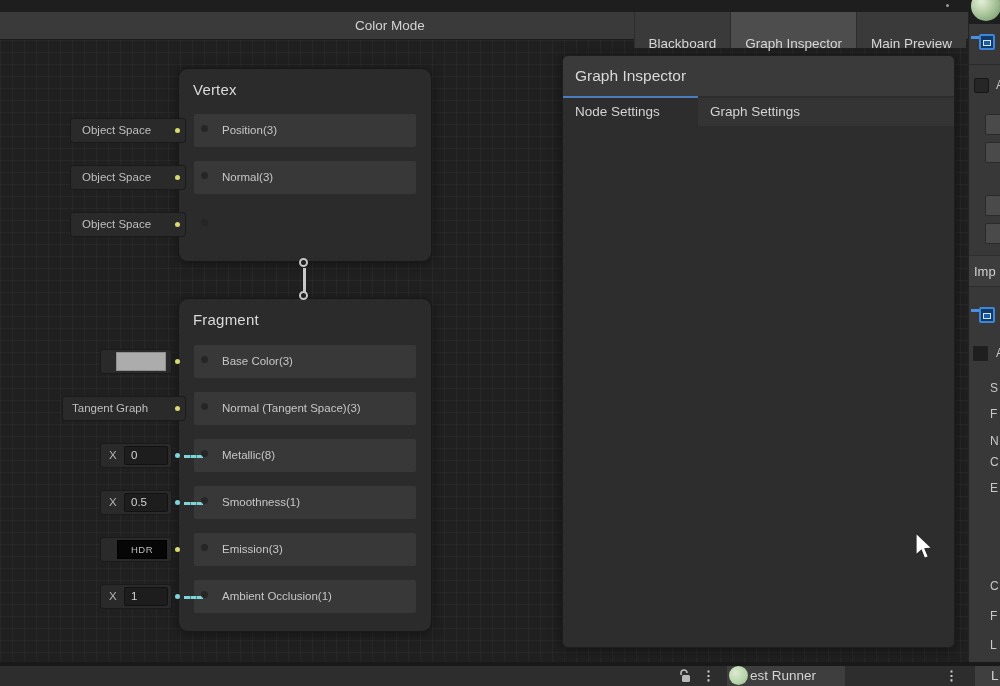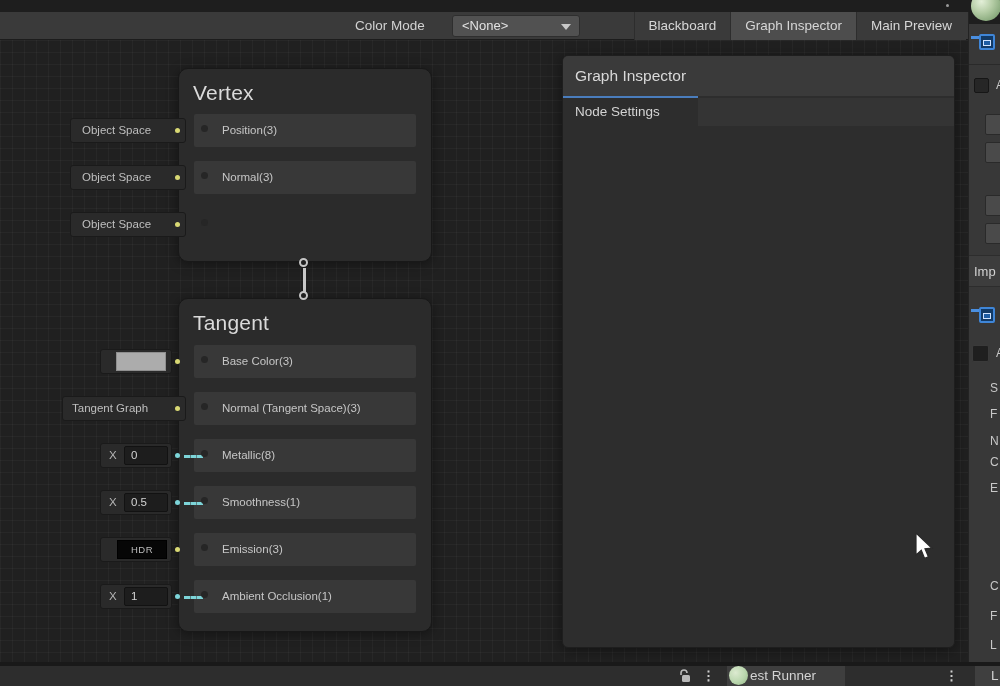--- a/index.html
+++ b/index.html
@@ -8,33 +8,33 @@
   .page { position:absolute; inset:0; width:1000px; height:686px; overflow:hidden; }
 
   
   .top-strip { position:absolute; left:0; top:0; width:1000px; height:12px; background:#1e1e1e; z-index:30; }
   .tiny-dot { position:absolute; left:946px; top:4px; width:3px; height:3px; border-radius:50%; background:#9a9a9a; }
   .toolbar { position:absolute; left:0; top:12px; width:968px; height:28px; background:#3a3a3a; border-bottom:1px solid #1c1c1c; z-index:30; }
   .cm-label { position:absolute; left:355px; top:0; height:28px; line-height:28px; font-size:13.5px; color:#d2d2d2; }
   .cm-dropdown { position:absolute; left:452px; top:3px; width:128px; height:22px; background:#515151; border:1px solid #2e2e2e; border-radius:3px; color:#e2e2e2; font-size:13px; line-height:20px; padding-left:9px; }
   .cm-dropdown .arrow { position:absolute; right:8px; top:8px; width:0; height:0; border-left:5px solid transparent; border-right:5px solid transparent; border-top:6px solid #c8c8c8; }
   .tb-buttons { position:absolute; right:2px; top:0; height:28px; display:flex; }
-  .tb-btn { height:28px; line-height:28px; padding:0 14px; font-size:13.5px; color:#d6d6d6; background:#3a3a3a; border-left:1px solid #2d2d2d; }
+  .tb-btn { height:28px; line-height:28px; padding:18px 14px; font-size:13.5px; color:#d6d6d6; background:#3a3a3a; border-left:1px solid #2d2d2d; }
   .tb-btn.active { background:#4d4d4d; }
 
   
   .graph-bg { position:absolute; left:0; top:40px; width:968px; height:622px; background-color:#202020;
     background-image:
       linear-gradient(rgba(255,255,255,0.03) 1px, transparent 1px),
       linear-gradient(90deg, rgba(255,255,255,0.03) 1px, transparent 1px);
     background-size:12px 12px; z-index:1; }
 
   
   .node { position:absolute; background:#2b2b2b; border:1px solid #181818; border-radius:10px; box-shadow:0 2px 12px rgba(0,0,0,0.4); z-index:2; }
-  .node-title { position:absolute; left:14px; top:12px; font-size:21px; color:#dadada; letter-spacing:.2px; }
+  .node-title { position:absolute; left:14px; top:12px; font-size:15px; color:#dadada; letter-spacing:.2px; }
   .slot-row { position:absolute; background:#383838; border-radius:2px; width:222px; height:33px; z-index:3; }
   .slot-label { position:absolute; left:28px; top:0; height:33px; line-height:33px; font-size:11.5px; color:#c6c6c6; white-space:nowrap; }
 
   .port { position:absolute; width:7px; height:7px; border:2px solid var(--c); border-radius:50%; background:#262626; z-index:5; }
   .conn-dot { position:absolute; width:5px; height:5px; border-radius:50%; background:var(--c); z-index:5; }
   .conn-line { position:absolute; width:19px; height:0; border-top:2px solid var(--c); z-index:4; }
   .conn-line.dashed { border-top-style:dashed; }
 
   .widget { position:absolute; background:#2a2a2a; border:1px solid #1a1a1a; border-radius:3px; height:25px; z-index:4; color:#bfbfbf; font-size:11.5px; }
   .widget .wtext { display:block; line-height:23px; padding-left:11px; white-space:nowrap; }
@@ -92,24 +92,20 @@
 <body>
 
 <div class="page">
 
   <div class="top-strip">
     <div class="tiny-dot"></div>
   </div>
 
   <div class="toolbar">
     <span class="cm-label">Color Mode</span>
-    <div class="cm-dropdown">
-      <span>&lt;None&gt;</span>
-      <span class="arrow"></span>
-    </div>
     <div class="tb-buttons">
       <div class="tb-btn">Blackboard</div>
       <div class="tb-btn active">Graph Inspector</div>
       <div class="tb-btn">Main Preview</div>
     </div>
   </div>
 
   <div class="graph-bg"></div>
 
   <div class="node" style="left:178px; top:68px; width:254px; height:194px;">
@@ -141,21 +137,21 @@
   </div>
   <span class="conn-dot" style="left: 174.5px; top: 222px; background: rgb(217, 217, 116);"></span>
   <span class="conn-line" style="left: 184px; top: 223.5px; border-top-color: rgb(217, 217, 116);"></span>
   <span class="port" style="left: 201px; top: 219px; border-color: rgb(217, 217, 116);"></span>
 
   <div class="stack-line"></div>
   <div class="stack-circle" style="left:299px; top:258px;"></div>
   <div class="stack-circle" style="left:299px; top:291px;"></div>
 
   <div class="node" style="left:178px; top:298px; width:254px; height:334px;">
-    <div class="node-title">Tangent</div>
+    <div class="node-title">Fragment</div>
   </div>
   <div class="slot-row" style="left:194px; top:345px;">
     <span class="slot-label">Base Color(3)</span>
   </div>
   <div class="slot-row" style="left:194px; top:392px;">
     <span class="slot-label">Normal (Tangent Space)(3)</span>
   </div>
   <div class="slot-row" style="left:194px; top:439px;">
     <span class="slot-label">Metallic(8)</span>
   </div>
@@ -214,20 +210,21 @@
   <span class="conn-line dashed" style="left: 184px; top: 595.5px; border-top-color: rgb(125, 213, 217);"></span>
   <span class="port" style="left: 201px; top: 591px; border-color: rgb(125, 213, 217);"></span>
 
   <div class="gi-panel">
     <div class="gi-header">
       <span class="gi-title">Graph Inspector</span>
     </div>
     <div class="gi-accent" style="background: rgb(74, 125, 189);"></div>
     <div class="gi-tabstrip">
       <div class="gi-tab active">Node Settings</div>
+      <div class="gi-tab inactive">Graph Settings</div>
     </div>
   </div>
 
   <div class="right-panel">
     <div class="rp-topcell"></div>
     <div class="sg-icon" style="left:2px; top:32px;">
       <span class="bar"></span>
         <span class="box"></span>
         <span class="inner"></span>
     </div>

